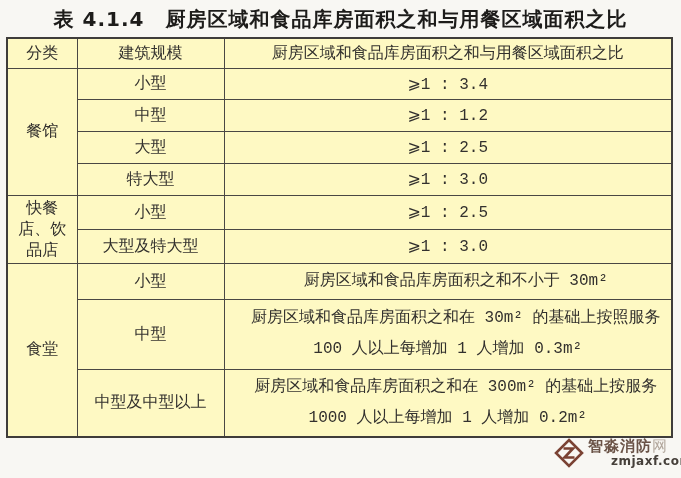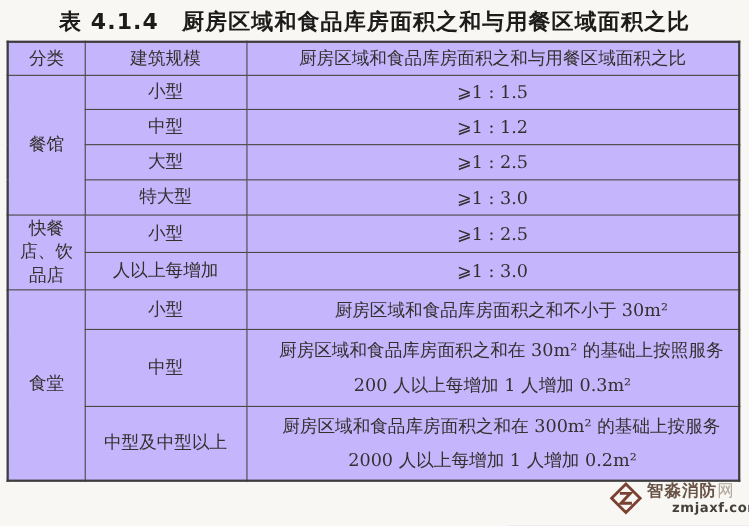--- a/index.html
+++ b/index.html
@@ -17,21 +17,22 @@
     line-height:32px;text-align:center;
     font-family:"DejaVu Sans", sans-serif;
     font-weight:bold;font-size:20px;color:#1d1c1a;
     letter-spacing:1px;white-space:nowrap;
   }
 
   table.spec{
     position:absolute;left:6px;top:37px;
     width:665px;border-collapse:collapse;table-layout:fixed;
     border:2px solid #3f3d3a;
-    background:#c4b5fd;
+    background:#fef9c3;
+    font-family:Liberation Mono, monospace;
   }
   table.spec td, table.spec th{
     border:1.5px solid #4a4744;
     font-weight:normal;
     font-size:16px;color:#33312e;
     text-align:center;vertical-align:middle;
     padding:2px 6px;
     overflow:hidden;
   }
   .rh-head{height:30px;}
@@ -81,57 +82,57 @@
     <tbody>
         <tr class="rh-head">
       <th>分类</th>
       <th>建筑规模</th>
       <th>厨房区域和食品库房面积之和与用餐区域面积之比</th>
     </tr>
 
     <tr class="rh-a">
       <td rowspan="4">餐馆</td>
       <td>小型</td>
-      <td>⩾1 : 1.5</td>
+      <td>⩾1 : 3.4</td>
     </tr>
     <tr class="rh-b">
       <td>中型</td>
       <td>⩾1 : 1.2</td>
     </tr>
     <tr class="rh-b">
       <td>大型</td>
       <td>⩾1 : 2.5</td>
     </tr>
     <tr class="rh-b">
       <td>特大型</td>
       <td>⩾1 : 3.0</td>
     </tr>
 
     <tr class="rh-a">
       <td rowspan="2">快餐店、饮品店</td>
       <td>小型</td>
       <td>⩾1 : 2.5</td>
     </tr>
     <tr class="rh-a">
-      <td>人以上每增加</td>
+      <td>大型及特大型</td>
       <td>⩾1 : 3.0</td>
     </tr>
 
     <tr class="rh-b">
       <td rowspan="3">食堂</td>
       <td>小型</td>
       <td class="desc">厨房区域和食品库房面积之和不小于 30m²</td>
     </tr>
     <tr class="rh-c">
       <td>中型</td>
-      <td class="desc">厨房区域和食品库房面积之和在 30m² 的基础上按照服务 200 人以上每增加 1 人增加 0.3m²</td>
+      <td class="desc">厨房区域和食品库房面积之和在 30m² 的基础上按照服务 100 人以上每增加 1 人增加 0.3m²</td>
     </tr>
     <tr class="rh-d">
       <td>中型及中型以上</td>
-      <td class="desc">厨房区域和食品库房面积之和在 300m² 的基础上按服务 2000 人以上每增加 1 人增加 0.2m²</td>
+      <td class="desc">厨房区域和食品库房面积之和在 300m² 的基础上按服务 1000 人以上每增加 1 人增加 0.2m²</td>
     </tr>
   </tbody>
     </table>
 
   <div class="watermark">
     <svg class="wm-logo" viewBox="0 0 32 32" xmlns="http://www.w3.org/2000/svg">
       <path d="M16 3 L29 16 L16 29 L3 16 Z" fill="none" stroke="#7a4233" stroke-width="2.6"></path>
       <path d="M10.5 11.5 L20 11.5 L11.5 20.5 L21.5 20.5" fill="none" stroke="#7a4233" stroke-width="2.6"></path>
     </svg>
     <div class="wm-text">

